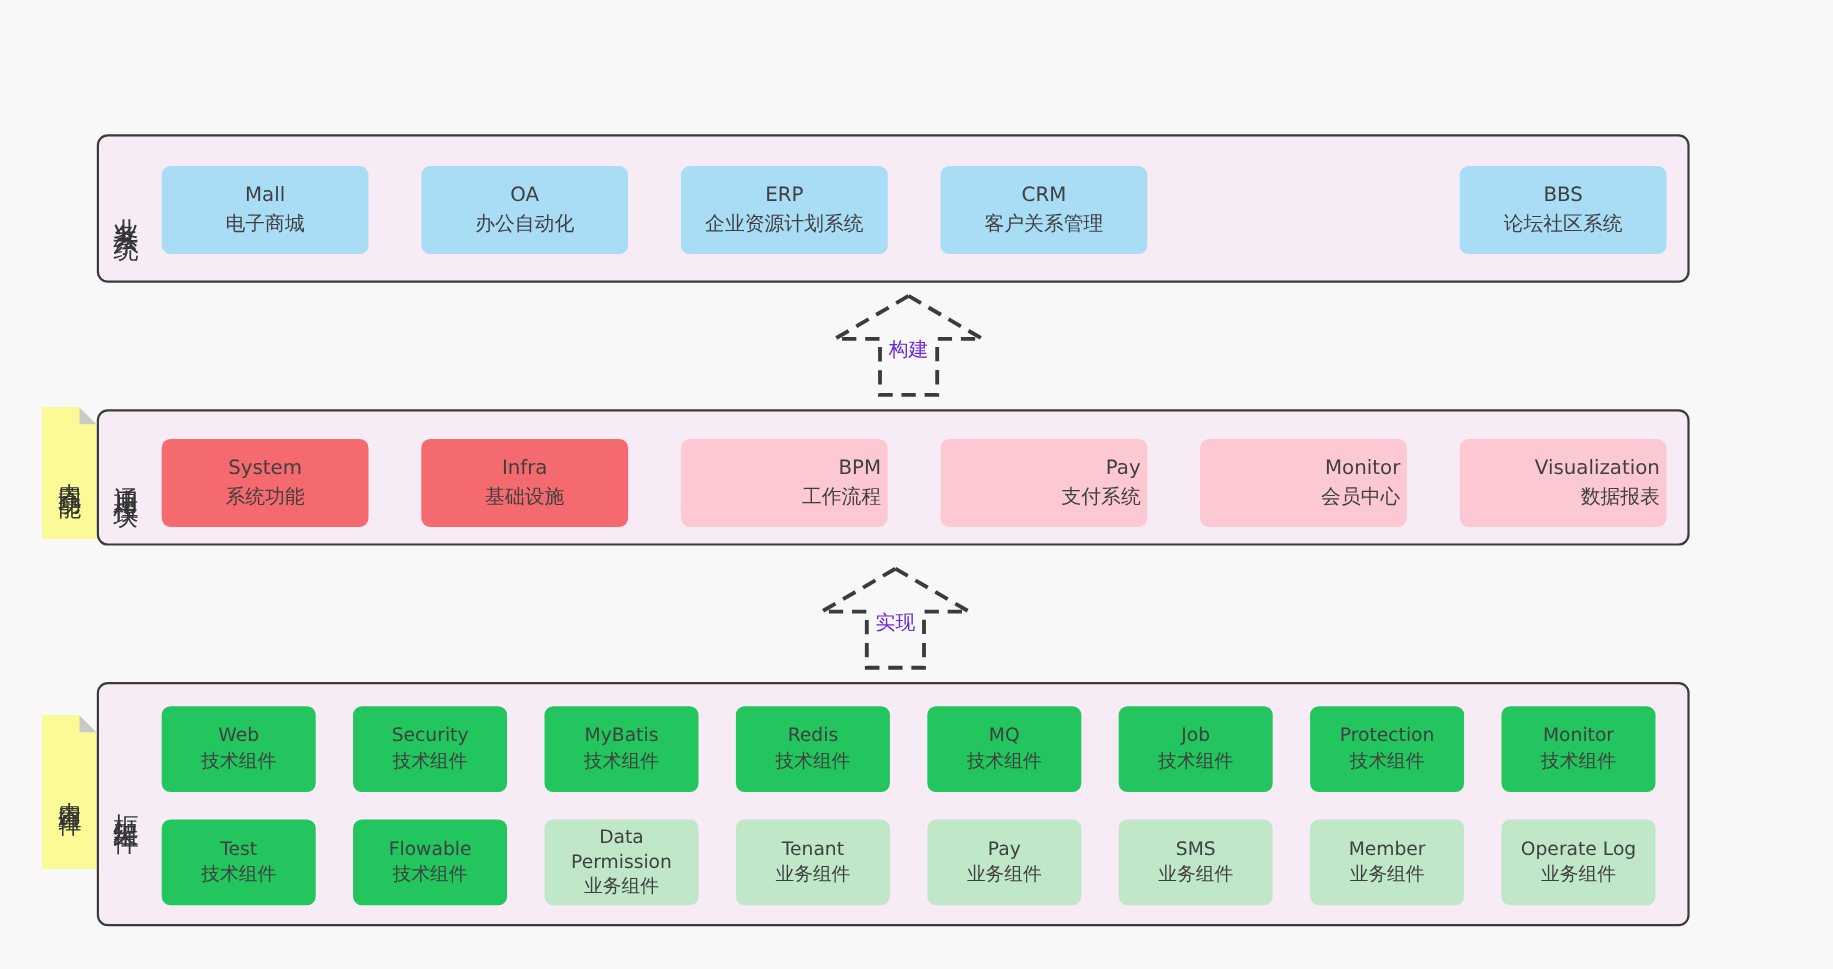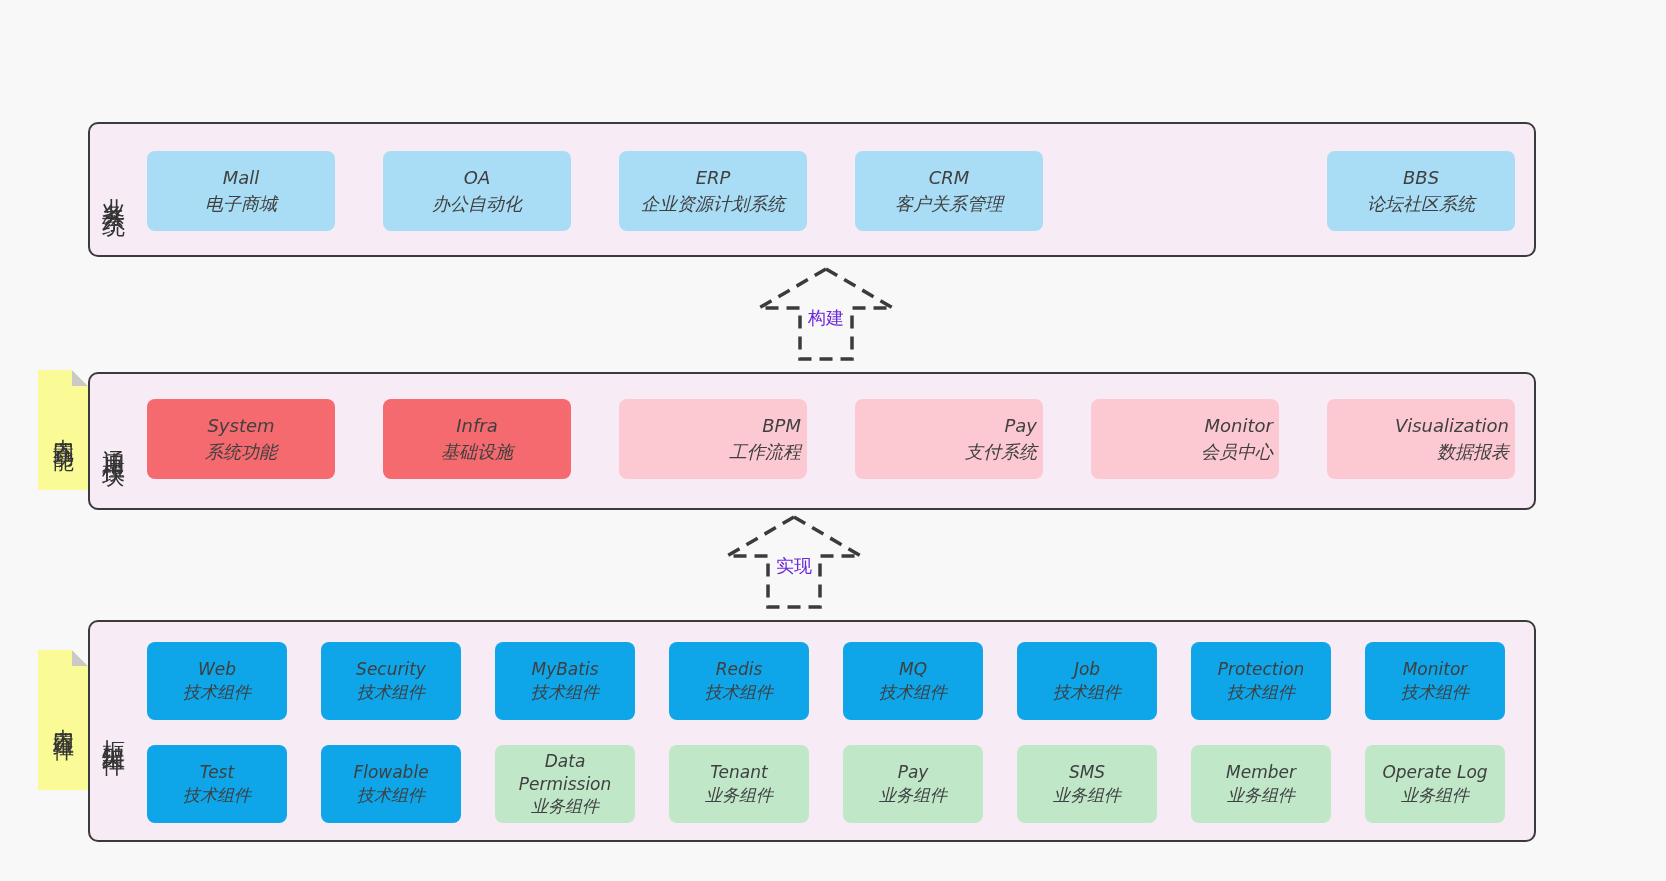--- a/index.html
+++ b/index.html
@@ -2,53 +2,53 @@
 <html><head>
 <meta charset="utf-8">
 <style>
   html,body { margin:0; padding:0; background:#f8f8f8; }
   body { font-family:"DejaVu Sans","Liberation Sans",sans-serif; color:#3f3f3f; }
   .canvas { position:relative; width:1666px; height:881px; background:#f8f8f8; overflow:hidden; }
 
   .band { position:absolute; left:88px; width:1448px; background:#f7ecf5;
           border:2px solid #3b3b3b; border-radius:10px; box-sizing:border-box; z-index:2; }
   .band1 { top:122px; height:135px; }
-  .band2 { top:372px; height:138px; }
+  .band2 { top:372px; height:124px; }
   .band3 { top:620px; height:222px; }
 
   .band-label { position:absolute; left:12px; top:50%; transform:translateY(-50%);
                 writing-mode:vertical-rl; text-orientation:upright; font-size:23px;
                 letter-spacing:5px; color:#343434; line-height:1; white-space:nowrap; }
 
   .box { position:absolute; width:188px; height:80px; border-radius:8px;
          display:flex; flex-direction:column; justify-content:center; align-items:center;
-         text-align:center; font-size:18px; line-height:1.45; padding:18px 6px; box-sizing:border-box;font-style:italic; }
+         text-align:center; font-size:18px; line-height:1.45; padding:18px 6px; box-sizing:border-box; }
   .band3 .box { width:140px; height:78px; font-size:17px; line-height:1.35; }
   .r1 { top:27px; } .band2 .r1 { top:25px; }
   .band3 .rowA { top:20px; } .band3 .rowB { top:123px; }
 
   .c-blue   { background:#a9dcf5; }
   .c-red    { background:#f56a6e; }
   .c-pink   { background:#fcc9d3;align-items:flex-end; }
-  .c-green  { background:#0ea5e9; }
+  .c-green  { background:#22c55e; }
   .c-lgreen { background:#bfe7c8; }
 
   .sticky { position:absolute; left:38px; width:50px; background:#fafa96; z-index:1;
             display:flex; align-items:center; justify-content:center;
             clip-path:polygon(0 0, calc(100% - 16px) 0, 100% 16px, 100% 100%, 0 100%); }
   .sticky1 { top:370px; height:120px; }
   .sticky2 { top:650px; height:140px; }
   .fold { position:absolute; top:0; right:0; width:16px; height:16px; background:#c9c9c9;
           clip-path:polygon(0 0, 100% 100%, 0 100%); }
   .sticky-label { writing-mode:vertical-rl; text-orientation:upright; font-size:21px;
                   letter-spacing:4px; color:#343434; line-height:1; }
 
   .arrow { position:absolute; width:140px; height:96px; z-index:1; }
   .arrow1 { left:756px; top:266px; }
-  .arrow2 { left:724px; top:514px;font-family:Liberation Mono, monospace; }
+  .arrow2 { left:744px; top:514px;font-family:Liberation Mono, monospace; }
   .arrow svg { width:100%; height:100%; display:block; }
   .arrow path { fill:none; stroke:#3b3b3b; stroke-width:3.5; stroke-dasharray:13 8; }
   .arrow-label { position:absolute; left:50%; top:42%; transform:translateX(-50%);
                  background:#f8f8f8; padding:0 3px; font-size:18px; color:#6d28d9; white-space:nowrap; }
 </style>
 </head>
 <body>
 
 <div class="canvas">
 

